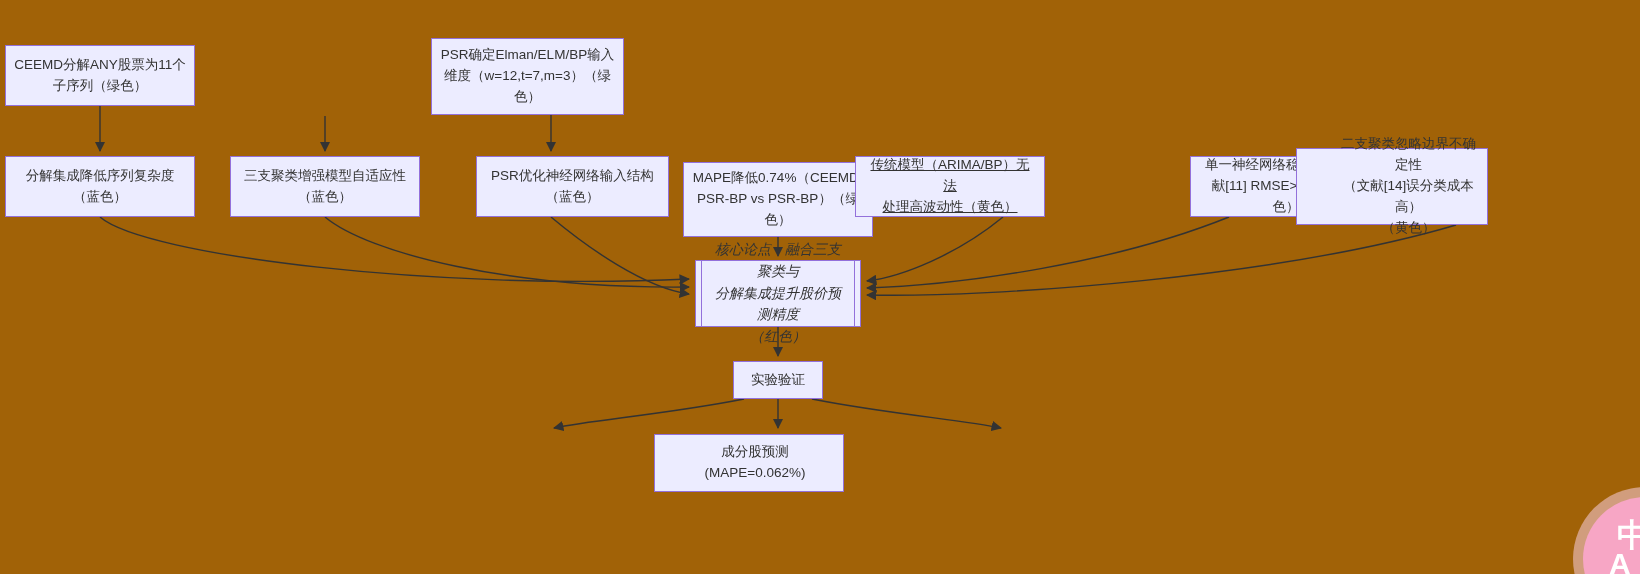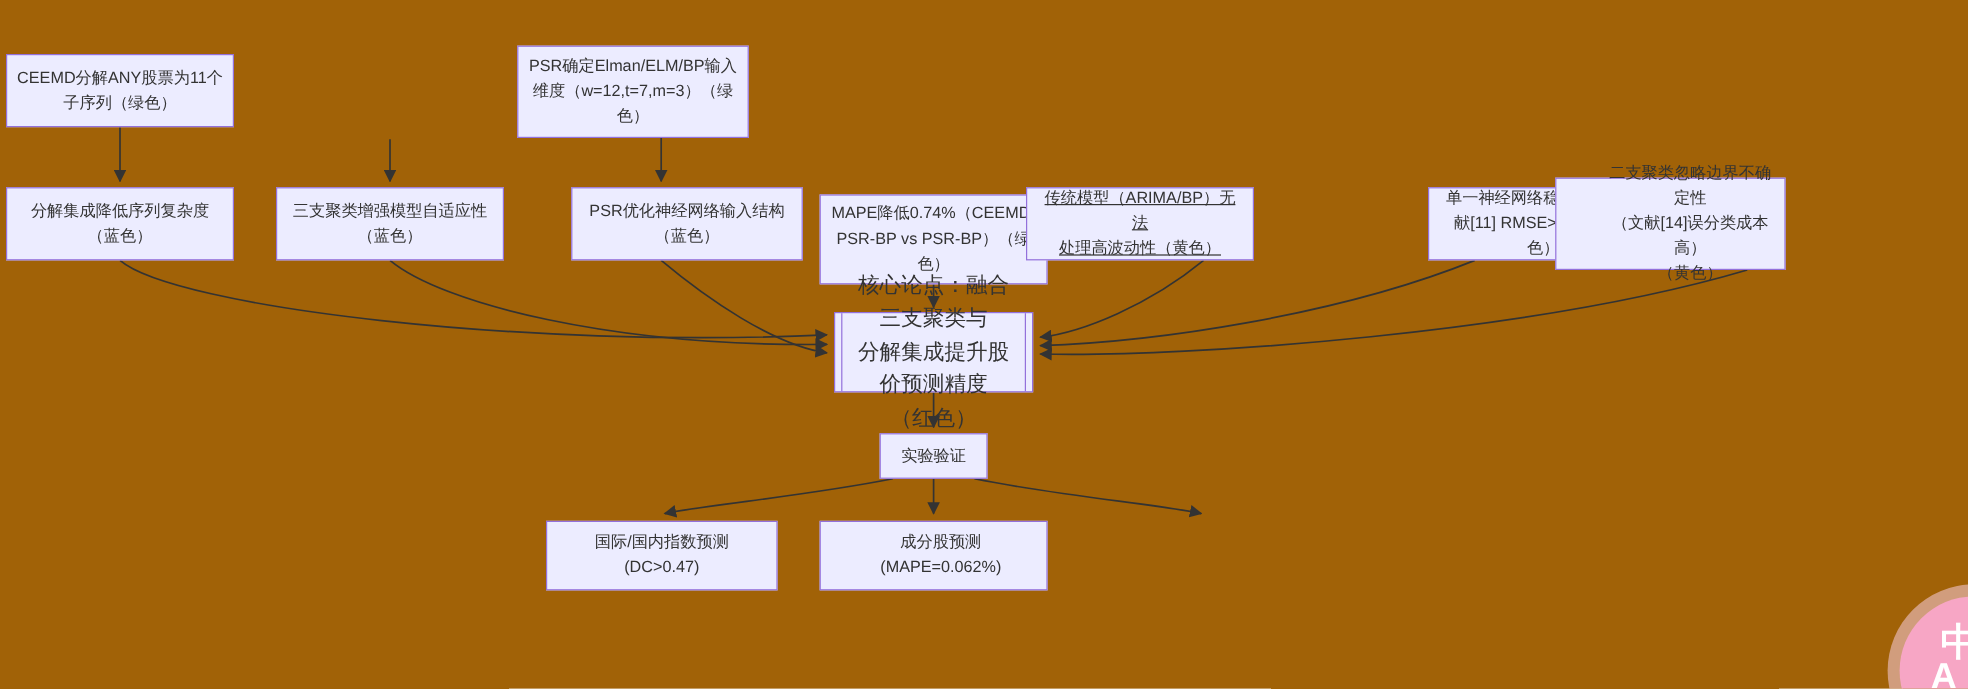--- a/index.html
+++ b/index.html
@@ -17,21 +17,21 @@
     background:#ECECFF;
     border:1px solid #9370DB;
     color:#333333;
     font-size:13.5px;
     line-height:1.55;
     display:flex;align-items:center;justify-content:center;
     text-align:center;
     white-space:pre-line;
     padding:3px 8px;
   }
-  .node.subroutine{padding:3px 16px;font-size:18px;}
+  .node.subroutine{padding:3px 16px;font-size:14px;font-style:italic;}
   .node.subroutine::before,
   .node.subroutine::after{
     content:"";
     position:absolute;top:0;bottom:0;width:0;
     border-left:1px solid #9370DB;
   }
   .node.subroutine::before{left:5px;}
   .node.subroutine::after{right:5px;}
   .fab{
     position:absolute;
@@ -112,24 +112,22 @@
   <div class="node" style="left:1296px;top:148px;width:192px;height:77px;padding-left:41px;">二支聚类忽略边界不确定性
 （文献[14]误分类成本高）
 （黄色）</div>
 
   <div class="node subroutine" style="left:695px;top:260px;width:166px;height:67px;">核心论点：融合三支聚类与
 分解集成提升股价预测精度
 （红色）</div>
 
   <div class="node" style="left:733px;top:361px;width:90px;height:38px;text-align:center;">实验验证</div>
 
-  <div class="node" style="left:455px;top:434px;width:193px;height:58px;">国际/国内指数预测
-(DC&gt;0.47)</div>
 
-  <div class="node" style="left:683px;top:434px;width:190px;height:58px;padding-left:20px;">成分股预测
+  <div class="node" style="left:654px;top:434px;width:190px;height:58px;padding-left:20px;">成分股预测
 (MAPE=0.062%)</div>
 
 
   <button class="fab">
     <span class="zh">中</span>
     <span class="en">A</span>
   </button>
 
 </div>
 

